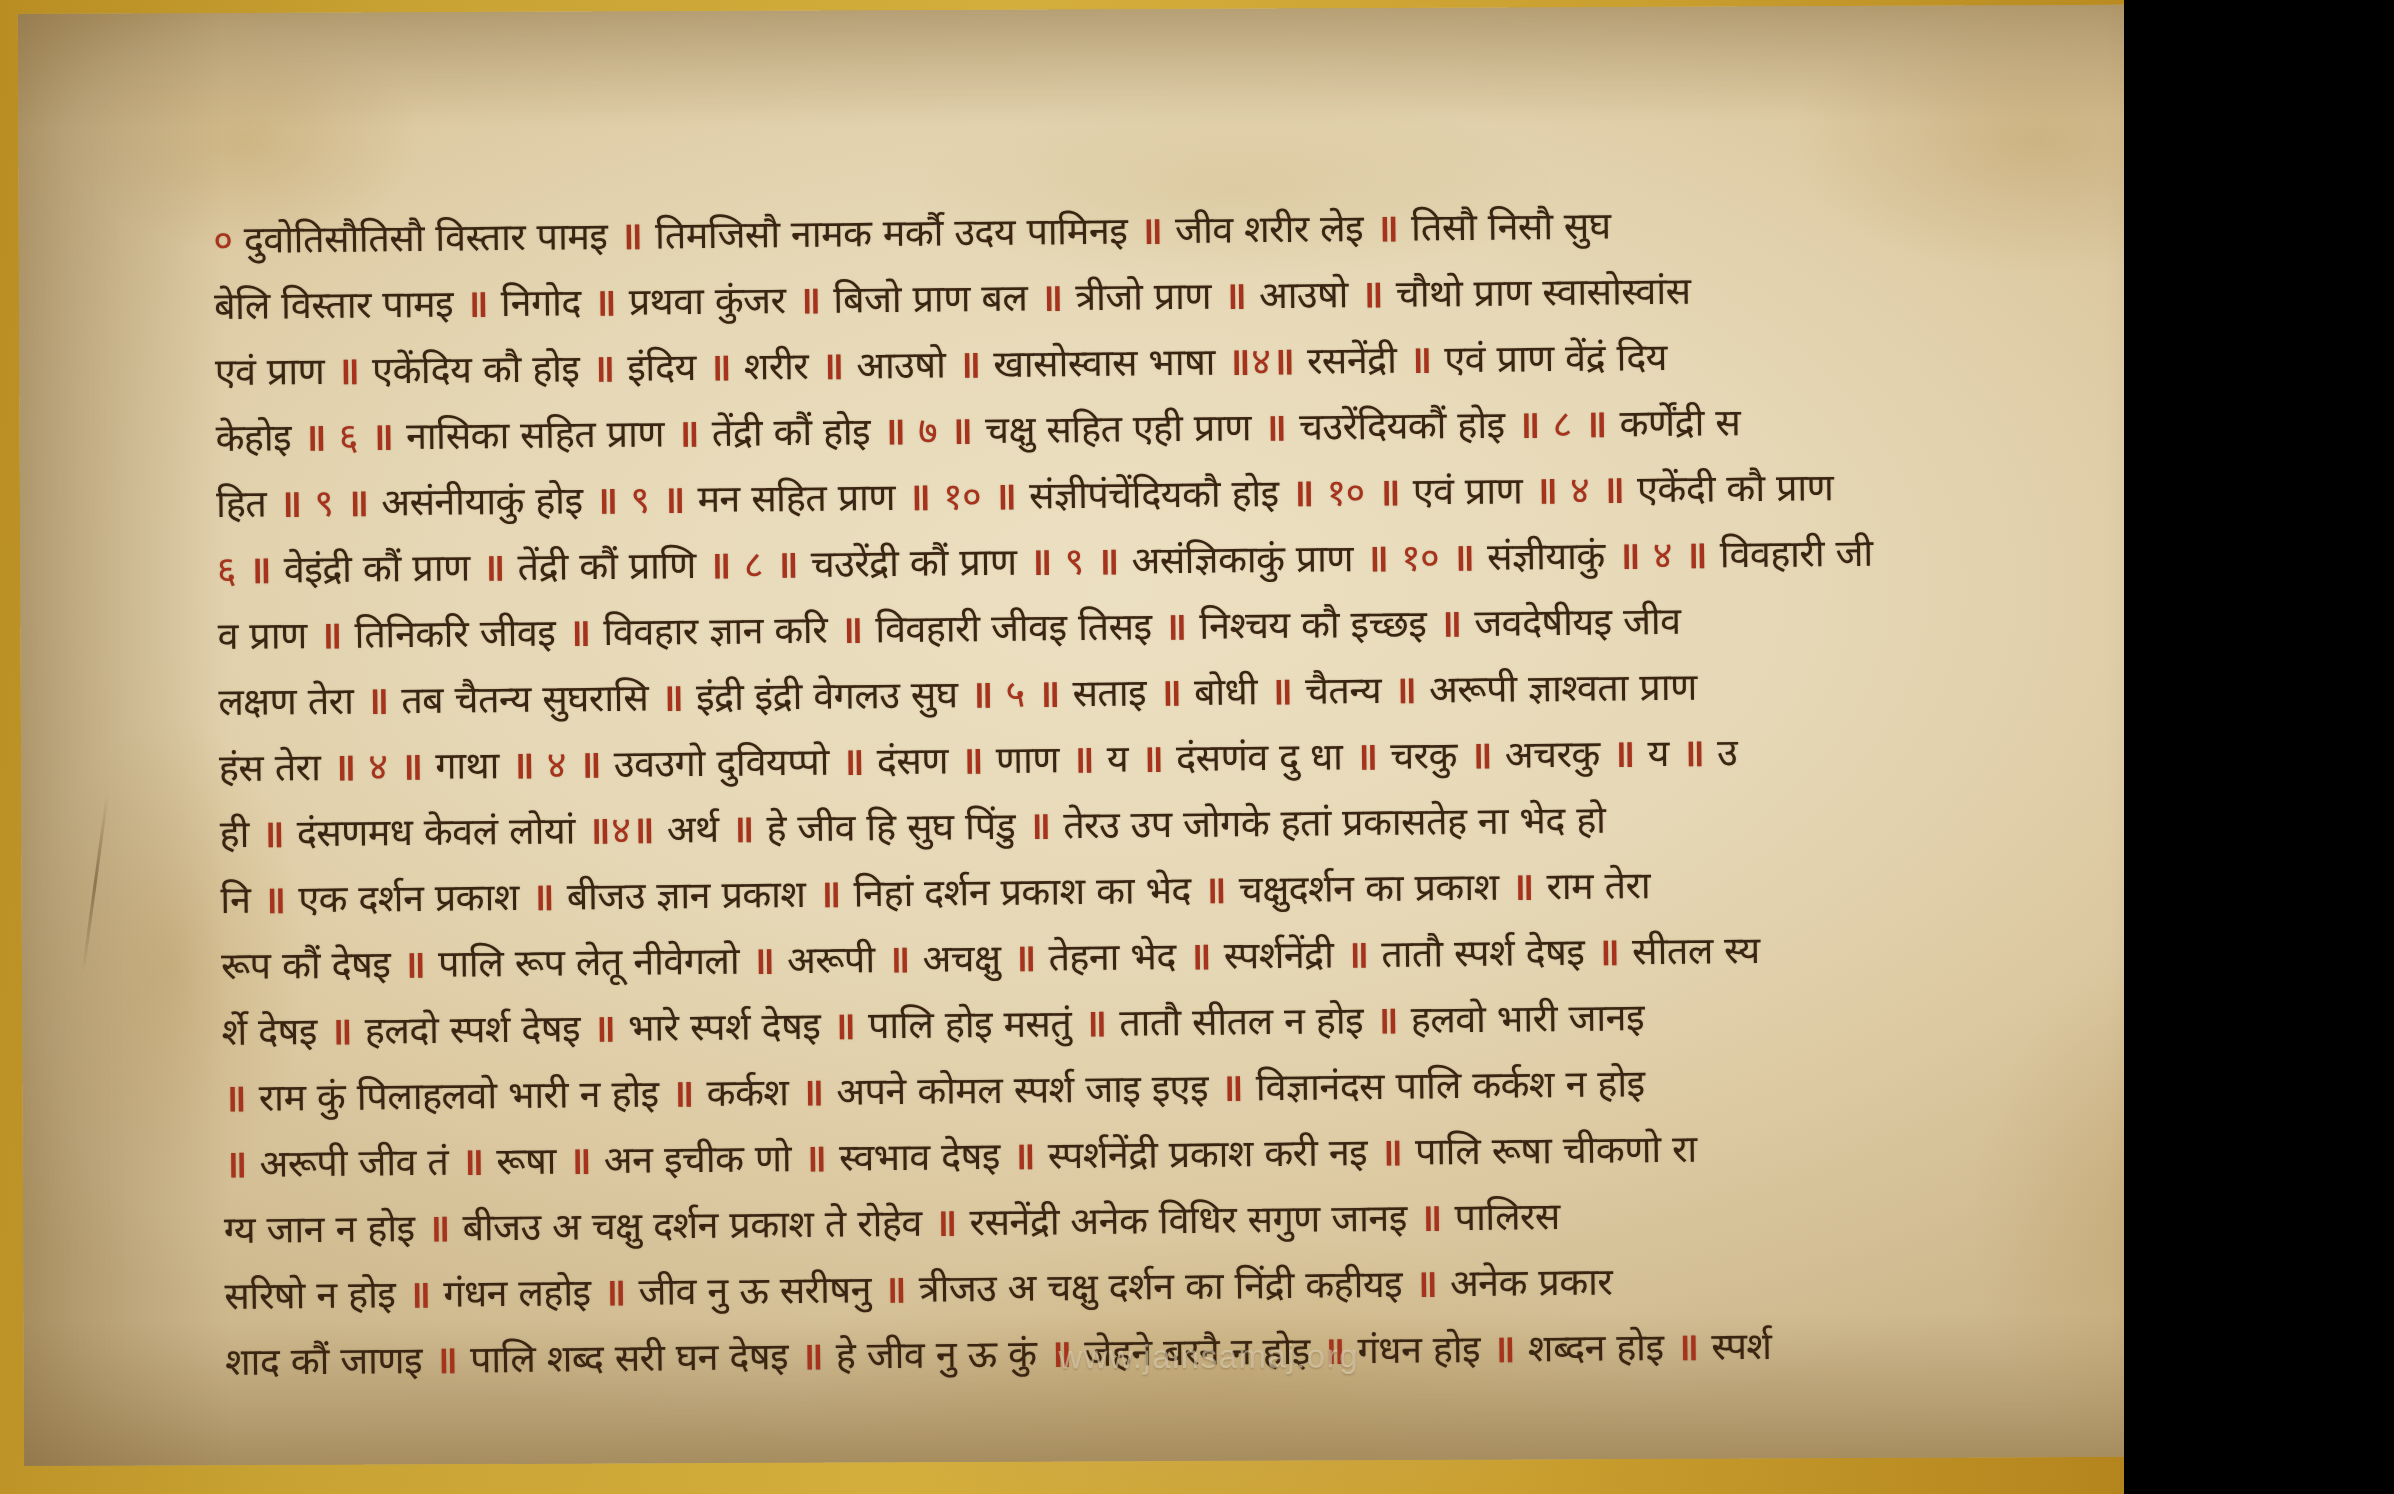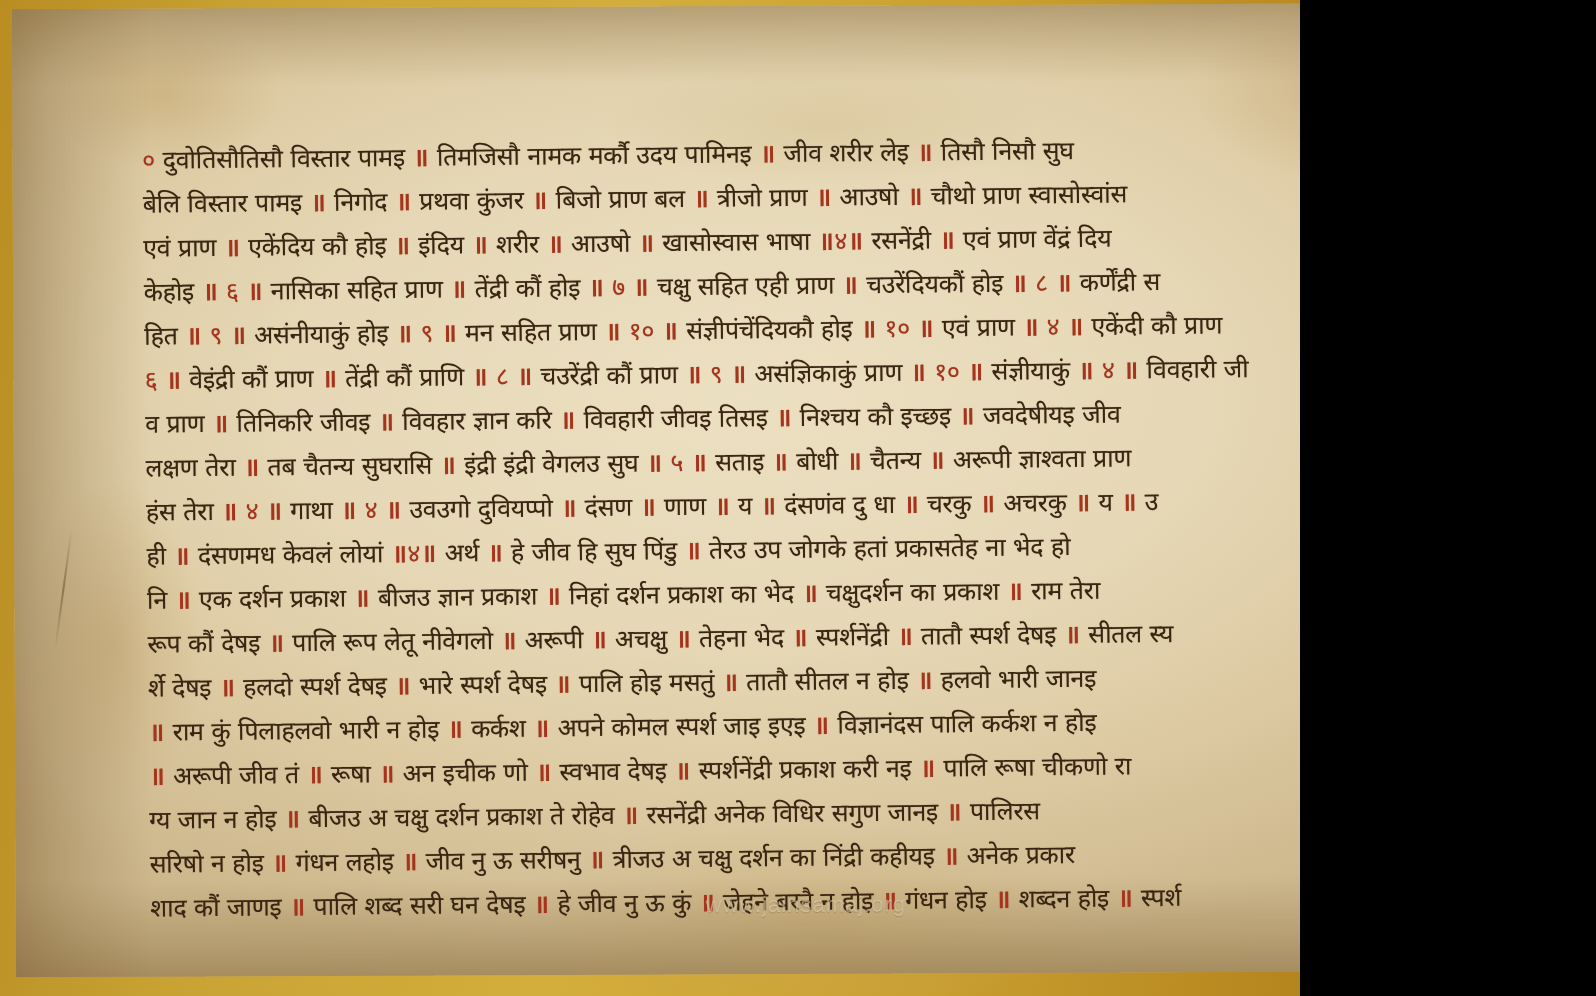--- a/index.html
+++ b/index.html
@@ -2,21 +2,21 @@
 <html><head>
 <meta charset="utf-8">
 <style>
   html, body {
     margin: 0;
     padding: 0;
     background: #000;
   }
   #page {
     position: relative;
-    width: 1300px;
+    width: 1416px;
     height: 996px;
     overflow: hidden;
     background: #c79a28;
     font-family: "DejaVu Sans", sans-serif;
   }
   
   .photo-bg {
     position: absolute;
     inset: 0;
     background:

